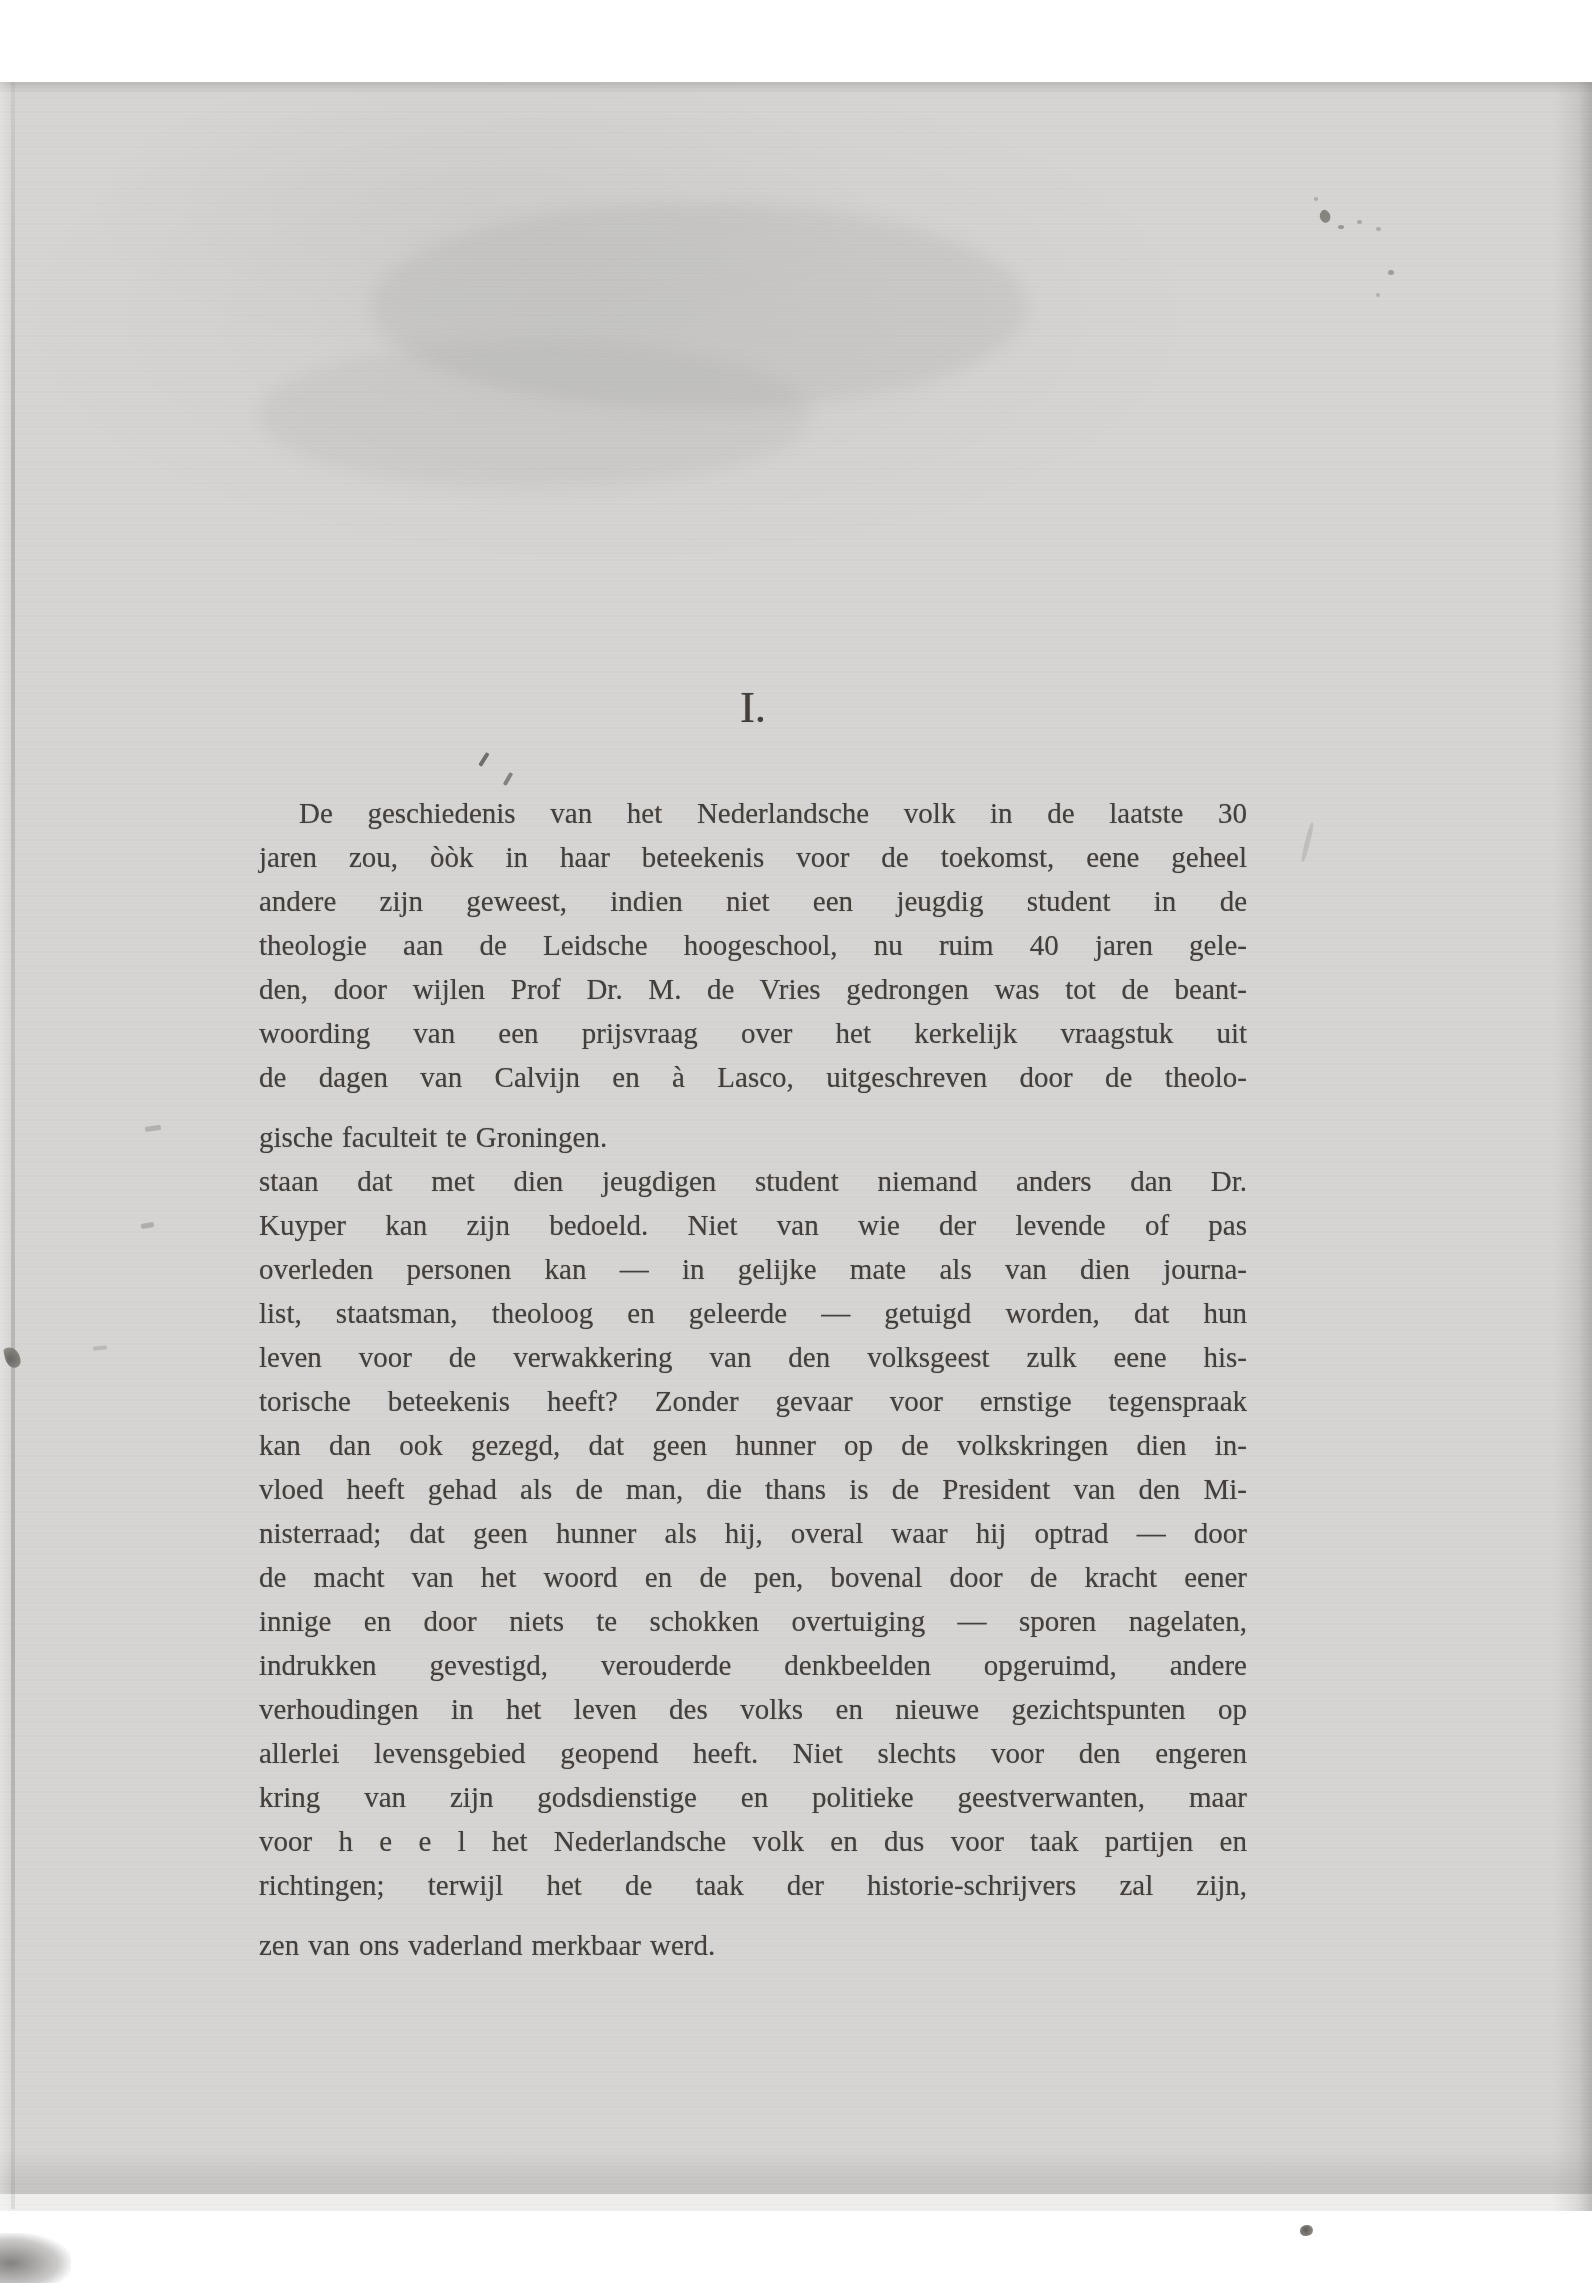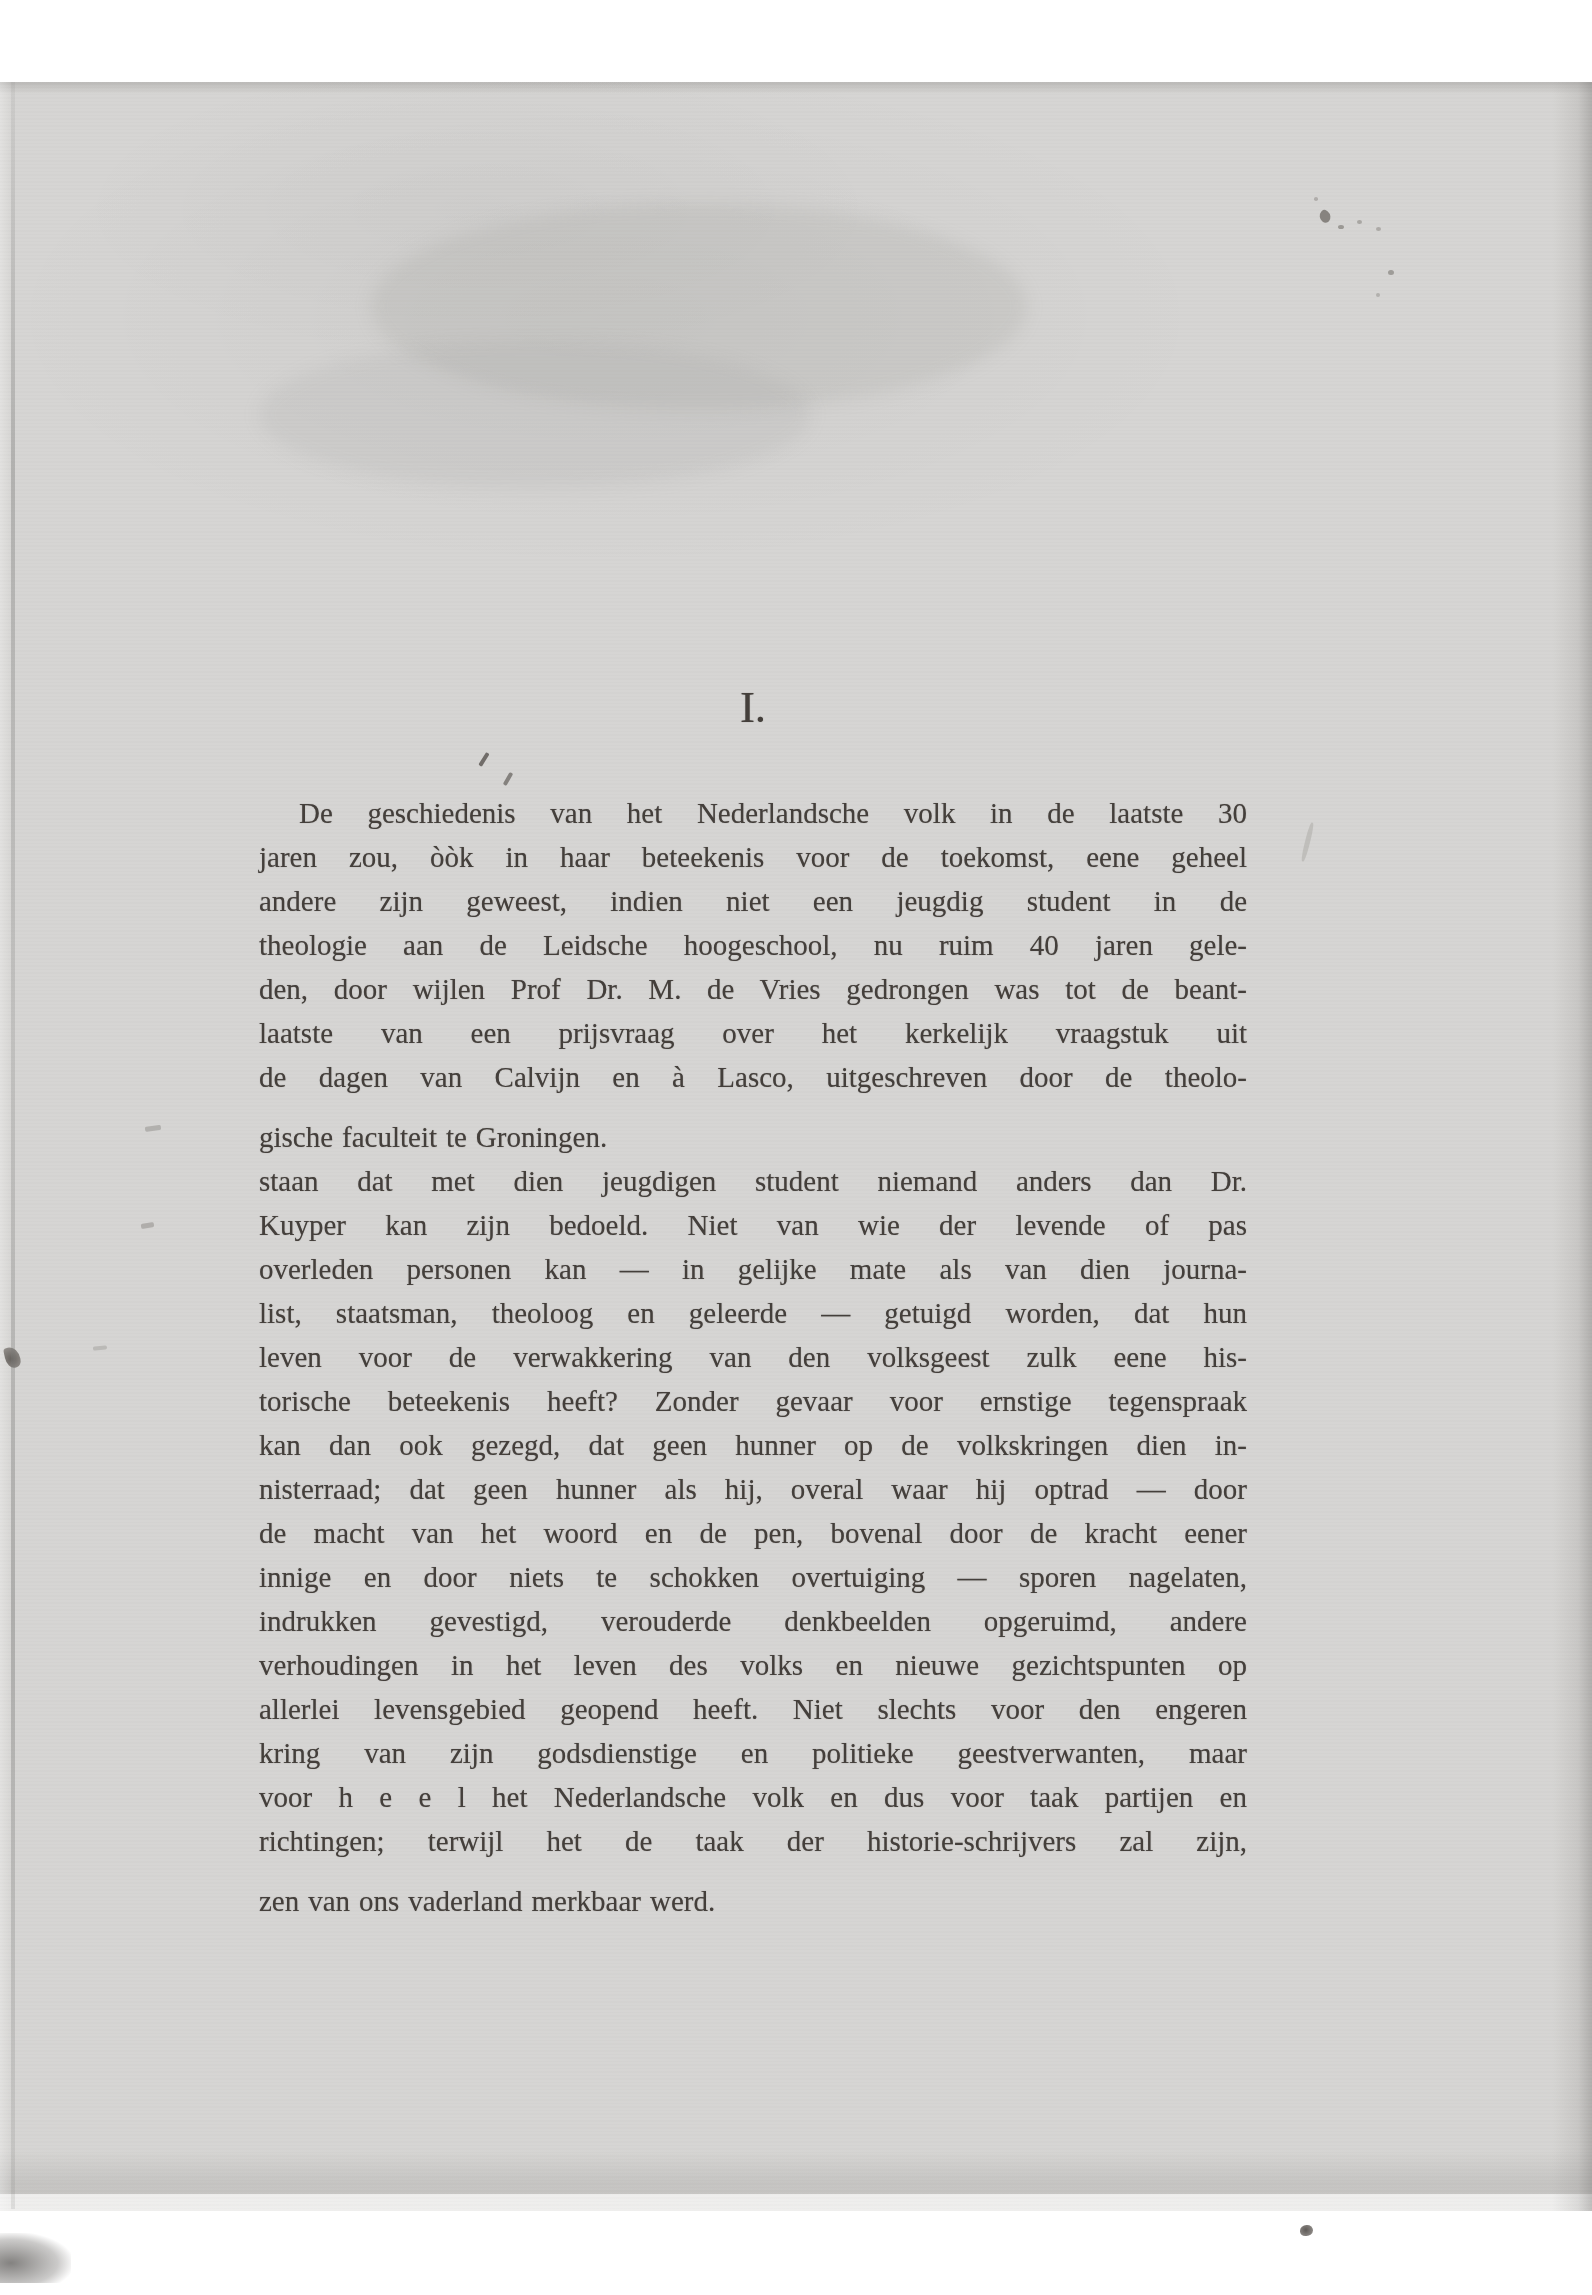--- a/index.html
+++ b/index.html
@@ -108,30 +108,31 @@
 
   <div class="stroke" style="left:482px; top:670px; width:4.3px; height:14.7px; background:rgba(95,91,87,0.85); transform:rotate(32deg);"></div>
   <div class="stroke" style="left:506px; top:690px; width:4.3px; height:14px; background:rgba(105,101,97,0.75); transform:rotate(30deg);"></div>
 
   <div class="textblock">
       <div class="line indent">De geschiedenis van het Nederlandsche volk in de laatste 30</div>
       <div class="line">jaren zou, òòk in haar beteekenis voor de toekomst, eene geheel</div>
       <div class="line">andere zijn geweest, indien niet een jeugdig student in de</div>
       <div class="line">theologie aan de Leidsche hoogeschool, nu ruim 40 jaren gele-</div>
       <div class="line">den, door wijlen Prof Dr. M. de Vries gedrongen was tot de beant-</div>
-      <div class="line">laatste van een prijsvraag over het kerkelijk vraagstuk uit</div>
+      <div class="line">woording van een prijsvraag over het kerkelijk vraagstuk uit</div>
       <div class="line">de dagen van Calvijn en à Lasco, uitgeschreven door de theolo-</div>
       <div class="line last">gische faculteit te Groningen.</div>
       <div class="line">staan dat met dien jeugdigen student niemand anders dan Dr.</div>
       <div class="line">Kuyper kan zijn bedoeld. Niet van wie der levende of pas</div>
       <div class="line">overleden personen kan — in gelijke mate als van dien journa-</div>
       <div class="line">list, staatsman, theoloog en geleerde — getuigd worden, dat hun</div>
       <div class="line">leven voor de verwakkering van den volksgeest zulk eene his-</div>
       <div class="line">torische beteekenis heeft? Zonder gevaar voor ernstige tegenspraak</div>
       <div class="line">kan dan ook gezegd, dat geen hunner op de volkskringen dien in-</div>
+      <div class="line">vloed heeft gehad als de man, die thans is de President van den Mi-</div>
       <div class="line">nisterraad; dat geen hunner als hij, overal waar hij optrad — door</div>
       <div class="line">de macht van het woord en de pen, bovenal door de kracht eener</div>
       <div class="line">innige en door niets te schokken overtuiging — sporen nagelaten,</div>
       <div class="line">indrukken gevestigd, verouderde denkbeelden opgeruimd, andere</div>
       <div class="line">verhoudingen in het leven des volks en nieuwe gezichtspunten op</div>
       <div class="line">allerlei levensgebied geopend heeft. Niet slechts voor den engeren</div>
       <div class="line">kring van zijn godsdienstige en politieke geestverwanten, maar</div>
       <div class="line">voor h e e l het Nederlandsche volk en dus voor taak partijen en</div>
       <div class="line">richtingen; terwijl het de taak der historie-schrijvers zal zijn,</div>
       <div class="line last">zen van ons vaderland merkbaar werd.</div>

